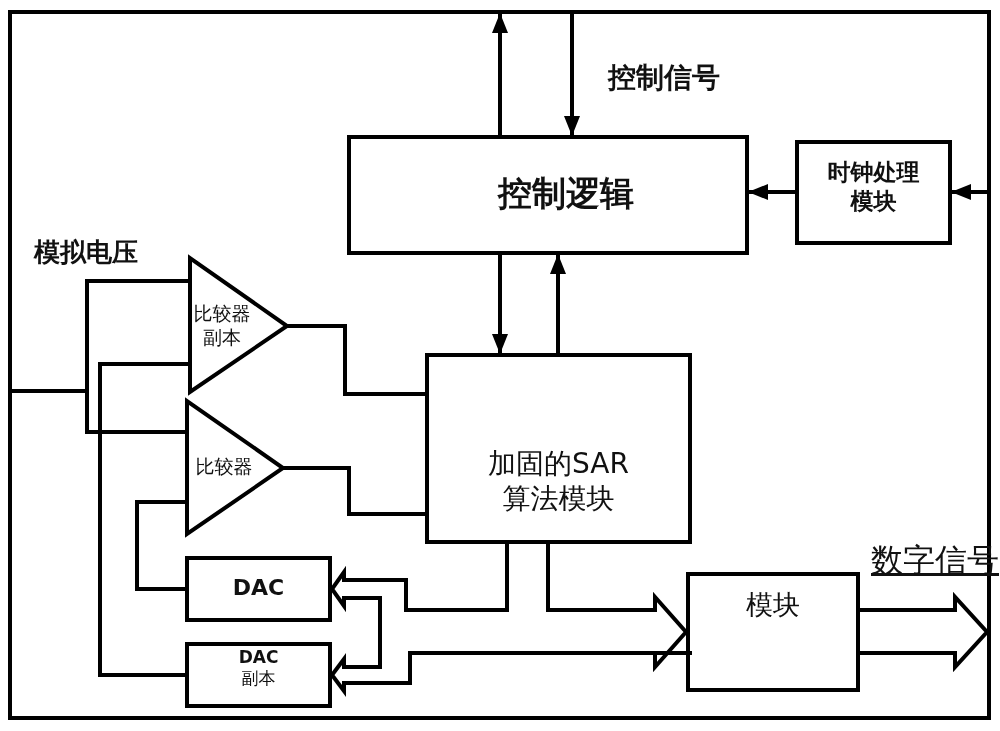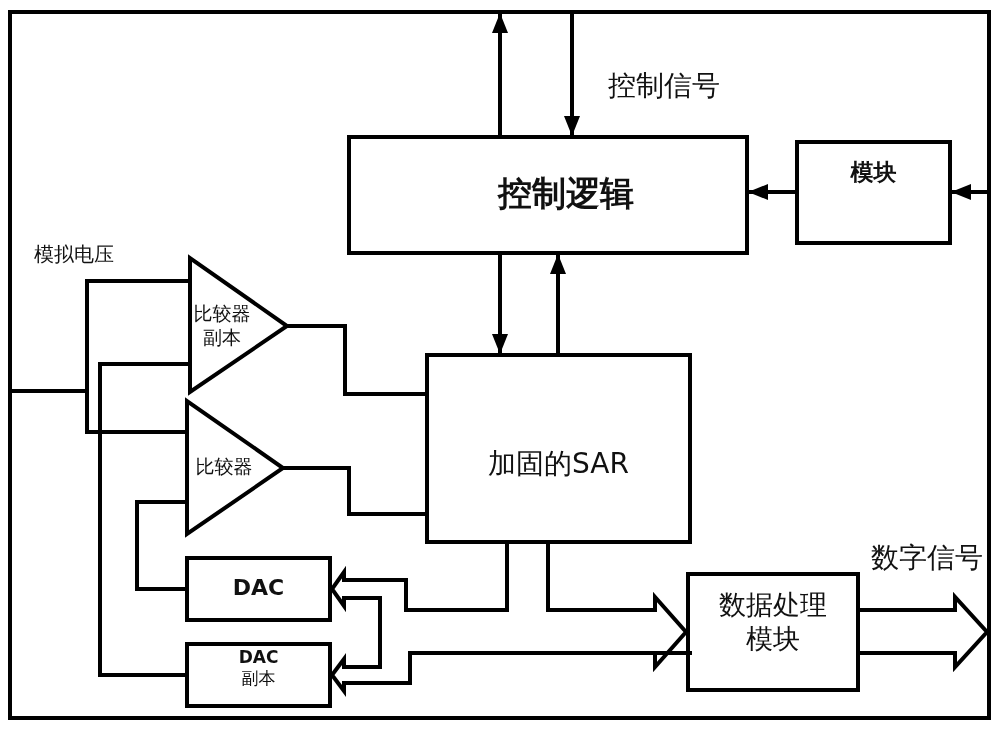--- a/index.html
+++ b/index.html
@@ -61,43 +61,44 @@
   <path class="ln" d="M507,542 L507,610 L406,610 L406,580 L344,580 L344,572 L332,589 L344,606 L344,598 L380,598 L380,667 L344,667 L344,659 L332,675 L344,691 L344,683 L410,683 L410,653 L690,653"></path>
 
   <path class="ln" d="M548,542 L548,610 L655,610 L655,597 L686,632 L655,667 L655,653"></path>
 
   <path class="ln" d="M858,610 L955,610 L955,597 L987,632 L955,667 L955,653 L858,653"></path>
 </svg>
 
 <div class="lbl b" style="left:367px; top:172px; width:398px; font-size:34px;">控制逻辑</div>
 
 <div class="lbl b" style="left:797px; top:158px; width:153px; font-size:23px;">
+  <div>时钟处理</div>
   <div>模块</div>
 </div>
 
-<div class="lbl" style="left:608px; top:68px; font-size:28px; font-weight:normal;">控制信号</div>
+<div class="lbl" style="left:608px; top:60px; font-size:28px; font-weight:bold;">控制信号</div>
 
-<div class="lbl" style="left:34px; top:242px; font-size:20px; font-weight:normal;">模拟电压</div>
+<div class="lbl" style="left:34px; top:236px; font-size:26px; font-weight:bold;">模拟电压</div>
 
 <div class="lbl" style="left:186px; top:302px; width:72px; font-size:19px;">
   <div>比较器</div>
   <div>副本</div>
 </div>
 
 <div class="lbl" style="left:186px; top:455px; width:76px; font-size:19px;">比较器</div>
 
 <div class="lbl" style="left:427px; top:410px; width:263px; font-size:28px;margin-top:36px;">
   <div>加固的SAR</div>
+  <div>算法模块</div>
 </div>
 
 <div class="lbl b" style="left:187px; top:574px; width:143px; font-size:22px;">DAC</div>
 
 <div class="lbl" style="left:187px; top:647px; width:143px; font-size:17px;">
   <div class="b">DAC</div>
   <div>副本</div>
 </div>
 
 <div class="lbl" style="left:688px; top:588px; width:170px; font-size:27px;">
-  <div>数据处理</div>
   <div>模块</div>
 </div>
 
-<div class="lbl" style="left:871px; top:540px; font-size:28px;">数字信号</div>
+<div class="lbl" style="left:871px; top:540px; font-size:32px;text-decoration:underline;">数字信号</div>
 
 </body></html>

